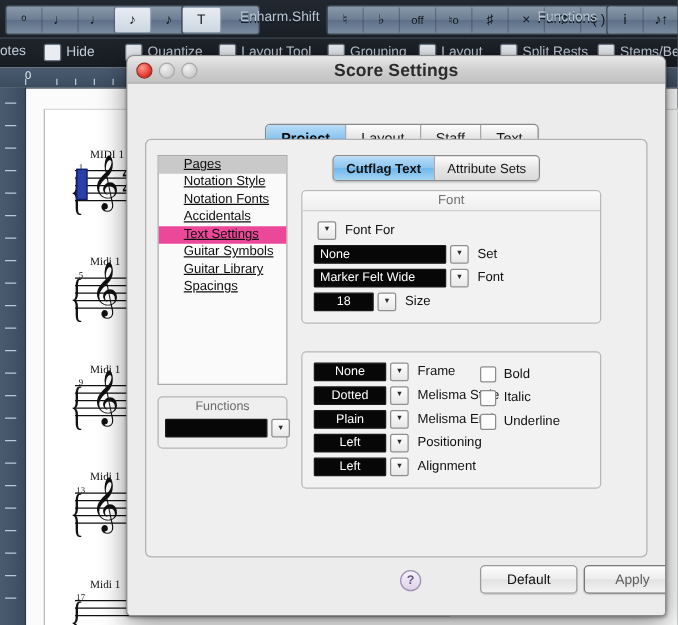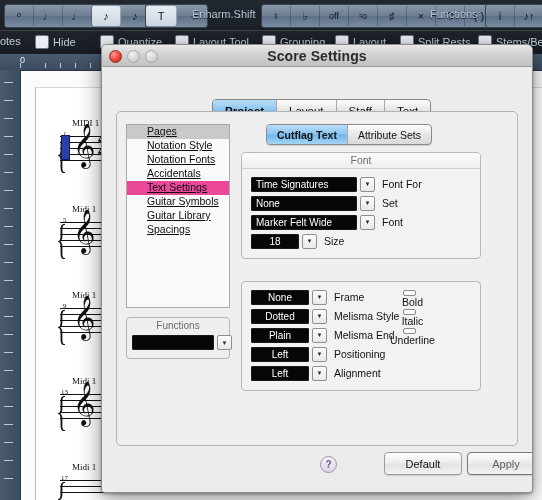--- a/index.html
+++ b/index.html
@@ -238,21 +238,21 @@
   .popup .arrowbtn {
     width: 13px; margin-left: 3px;
     background: linear-gradient(to bottom,#fdfdfd 0%,#e8e8e8 100%);
     border: 1px solid #8f8f8f; border-radius: 2px;
     display: flex; align-items: center; justify-content: center;
     font-size: 6px; color: #2a2a2a; line-height: 1;
   }
   .row-label { font-size: 10.5px; color: #111; margin-left: 7px; white-space: nowrap; }
 
   .checkcol { position: absolute; left: 142px; top: 8px; }
-  .chk-row { display: flex; align-items: center; height: 18px; margin-bottom: 1px; flex-direction: column; }
+  .chk-row { display: flex; align-items: center; height: 18px; margin-bottom: 1px; }
   .chk-sq {
     width: 11px; height: 11px; background: #fcfcfc;
     border: 1px solid #8c8c8c; border-radius: 2px;
   }
   .chk-lbl { font-size: 10.5px; color: #111; margin-left: 6px; }
 
   
   .help-btn {
     position: absolute; left: 218px; top: 389px;
     width: 15px; height: 15px; border-radius: 50%;
@@ -514,21 +514,20 @@
             <div class="subtab active">Cutflag Text</div>
             <div class="subtab">Attribute Sets</div>
           </div>
 
           <div class="groupbox" style="top:28px;">
             <div class="gb-head">Font</div>
             <div class="gb-body">
 
               <div class="row">
                 <div class="popup">
-                  <div class="field" style="width:96px;">Time Signatures</div>
                   <div class="arrowbtn">▼</div>
                 </div>
                 <div class="row-label">Font For</div>
               </div>
 
               <div class="row">
                 <div class="popup">
                   <div class="field" style="width:96px;">None</div>
                   <div class="arrowbtn">▼</div>
                 </div>

